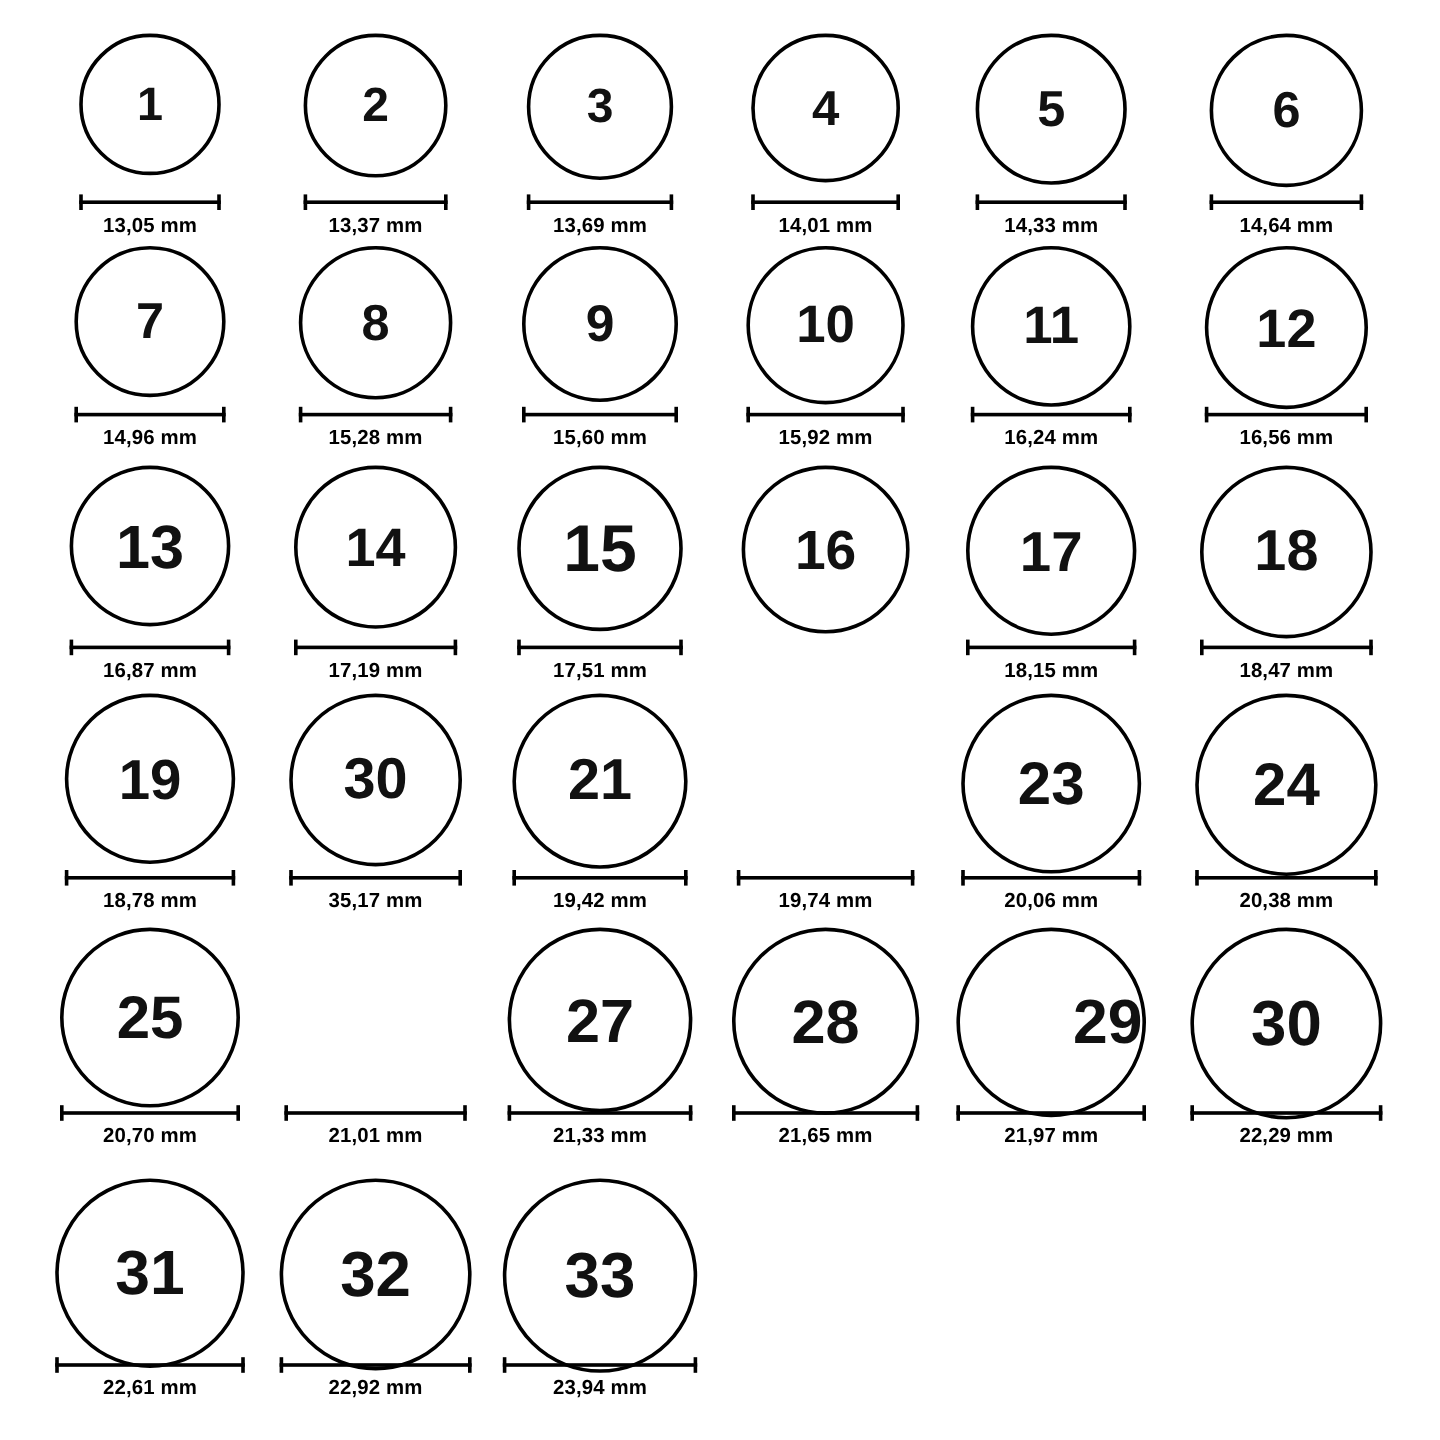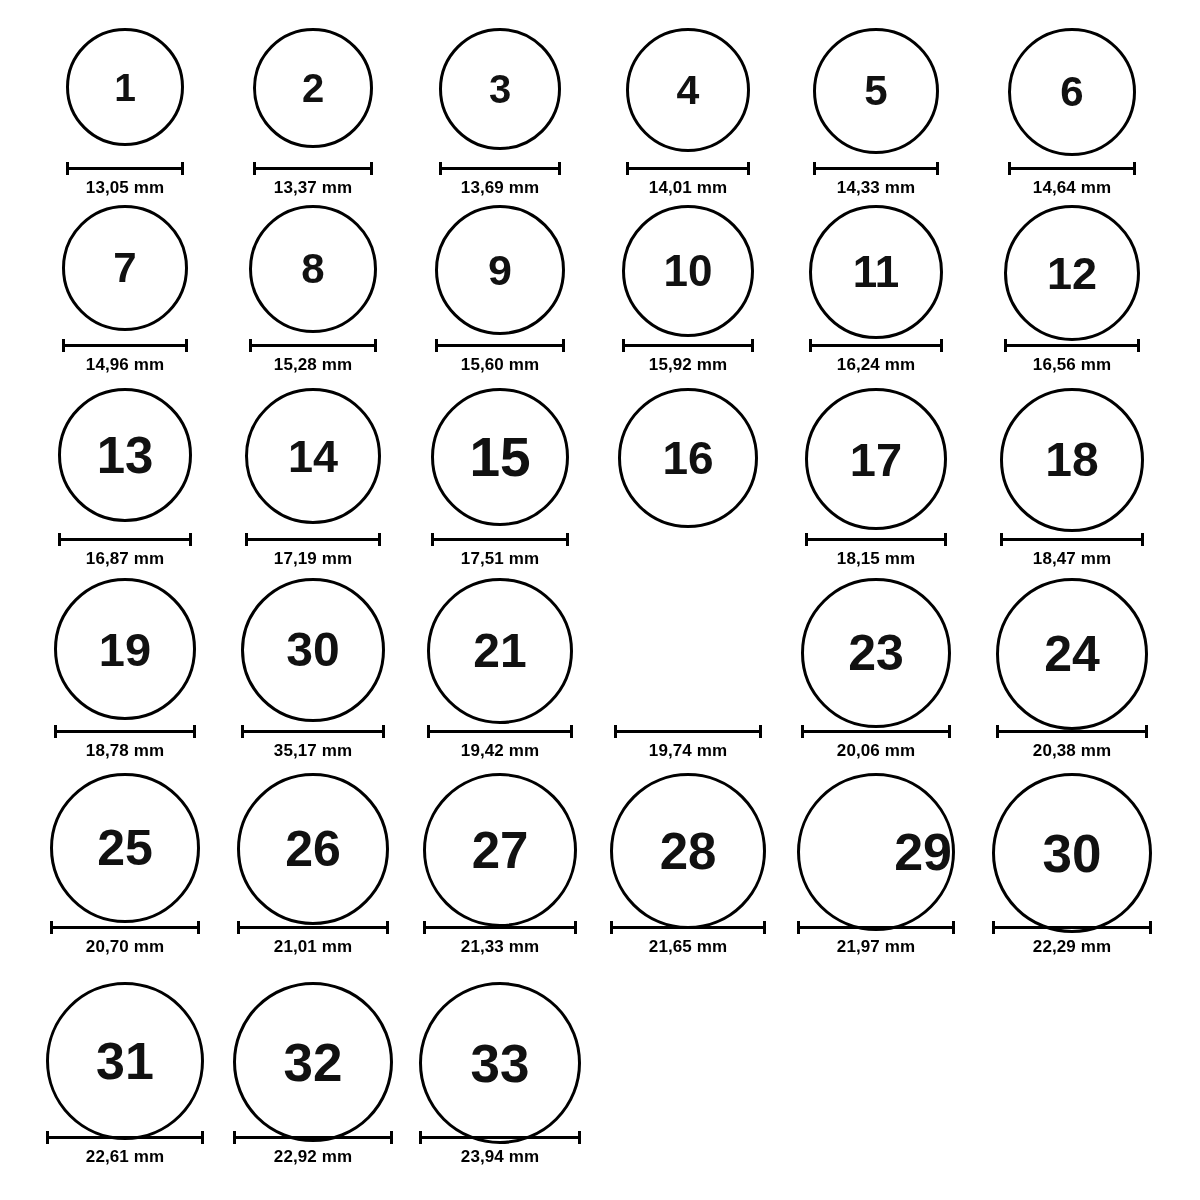--- a/index.html
+++ b/index.html
@@ -381,25 +381,20 @@
       </div>
     </div>
     <div class="size-cell" style="left: 25px; top: 912px; width: 200px;">
       <div class="measure" style="width: 150px;">
         <div class="measure-line"></div>
         <div class="measure-cap left"></div>
         <div class="measure-cap right"></div>
       </div>
       <div class="mm-label">20,70 mm</div>
     </div>
-    <div class="size-cell" style="left: 213px; top: 773px; width: 200px;">
-      <div class="ring-circle" style="width: 152px; height: 152px;">
-        <span class="ring-number" style="font-size: 50px;">26</span>
-      </div>
-    </div>
     <div class="size-cell" style="left: 213px; top: 912px; width: 200px;">
       <div class="measure" style="width: 152px;">
         <div class="measure-line"></div>
         <div class="measure-cap left"></div>
         <div class="measure-cap right"></div>
       </div>
       <div class="mm-label">21,01 mm</div>
     </div>
     <div class="size-cell" style="left: 400px; top: 773px; width: 200px;">
       <div class="ring-circle" style="width: 154px; height: 154px;">

